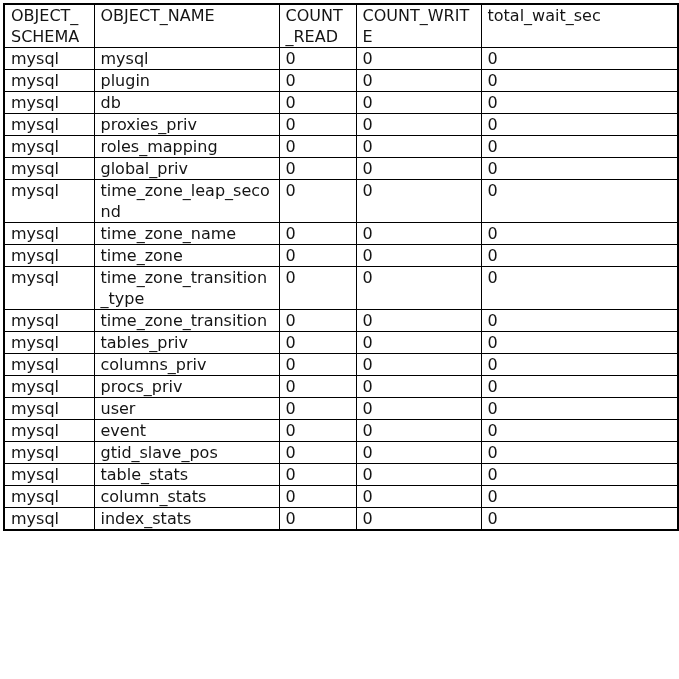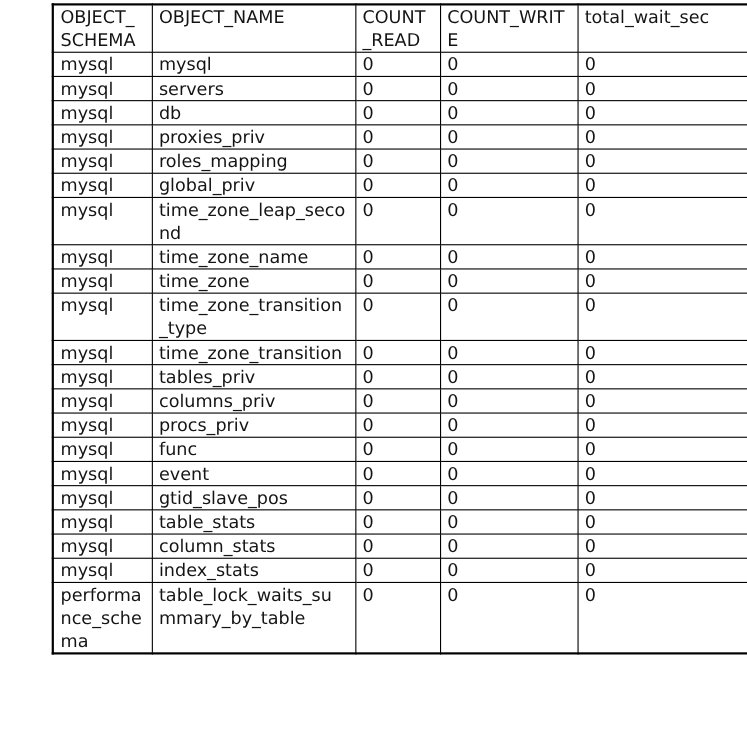--- a/index.html
+++ b/index.html
@@ -5,21 +5,20 @@
   html, body {
     margin: 0;
     padding: 0;
     background: #ffffff;
     width: 679px;
     height: 679px;
     overflow: hidden;
   }
   .table-wrap {
     padding: 3px 0 0 3px;
-    margin-left: 44px;
   }
   table.results {
     border-collapse: collapse;
     table-layout: fixed;
     width: 674px;
     border: 2px solid #000000;
     background: #ffffff;
     font-family: "DejaVu Sans", "Liberation Sans", sans-serif;
     font-size: 16px;
     line-height: 21px;
@@ -66,21 +65,21 @@
     <tbody>
         <tr>
           <td>mysql</td>
           <td>mysql</td>
           <td>0</td>
           <td>0</td>
           <td>0</td>
         </tr>
         <tr>
           <td>mysql</td>
-          <td>servers</td>
+          <td>plugin</td>
           <td>0</td>
           <td>0</td>
           <td>0</td>
         </tr>
         <tr>
           <td>mysql</td>
           <td>db</td>
           <td>0</td>
           <td>0</td>
           <td>0</td>
@@ -157,21 +156,21 @@
         </tr>
         <tr>
           <td>mysql</td>
           <td>procs_priv</td>
           <td>0</td>
           <td>0</td>
           <td>0</td>
         </tr>
         <tr>
           <td>mysql</td>
-          <td>func</td>
+          <td>user</td>
           <td>0</td>
           <td>0</td>
           <td>0</td>
         </tr>
         <tr>
           <td>mysql</td>
           <td>event</td>
           <td>0</td>
           <td>0</td>
           <td>0</td>
@@ -193,26 +192,19 @@
         <tr>
           <td>mysql</td>
           <td>column_stats</td>
           <td>0</td>
           <td>0</td>
           <td>0</td>
         </tr>
         <tr>
           <td>mysql</td>
           <td>index_stats</td>
-          <td>0</td>
-          <td>0</td>
-          <td>0</td>
-        </tr>
-        <tr>
-          <td>performance_schema</td>
-          <td>table_lock_waits_summary_by_table</td>
           <td>0</td>
           <td>0</td>
           <td>0</td>
         </tr>
       </tbody>
   </table>
 </div>
 
 </body></html>

